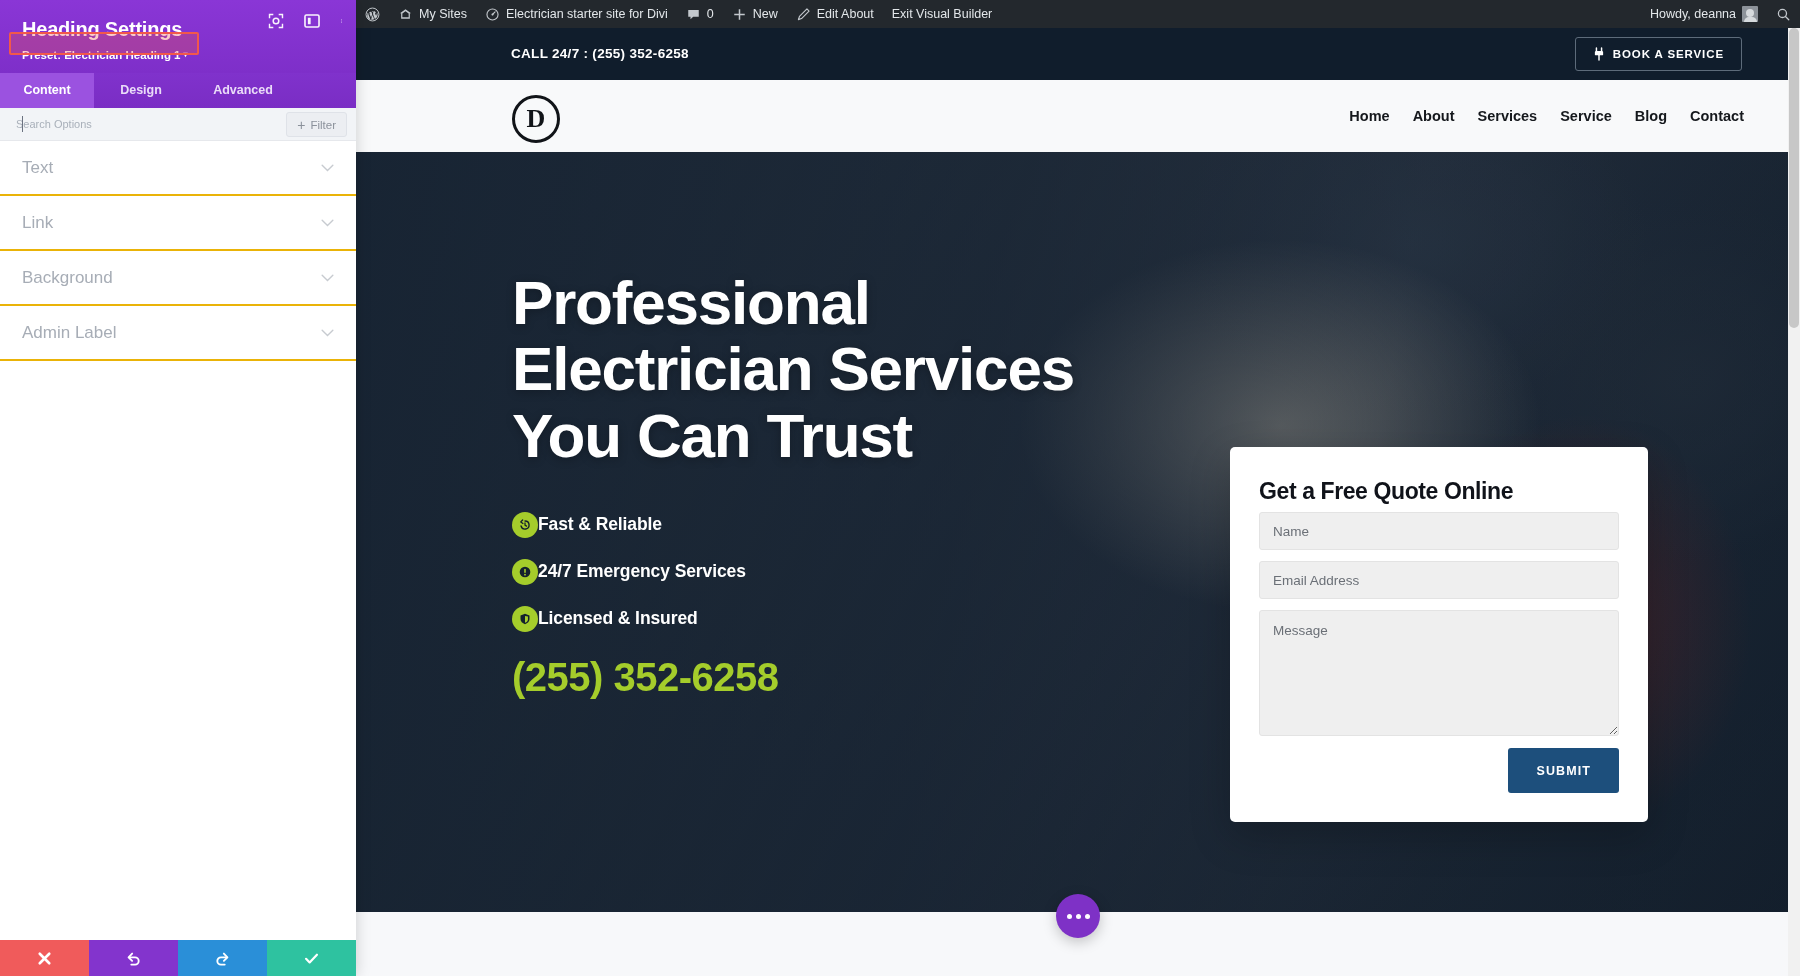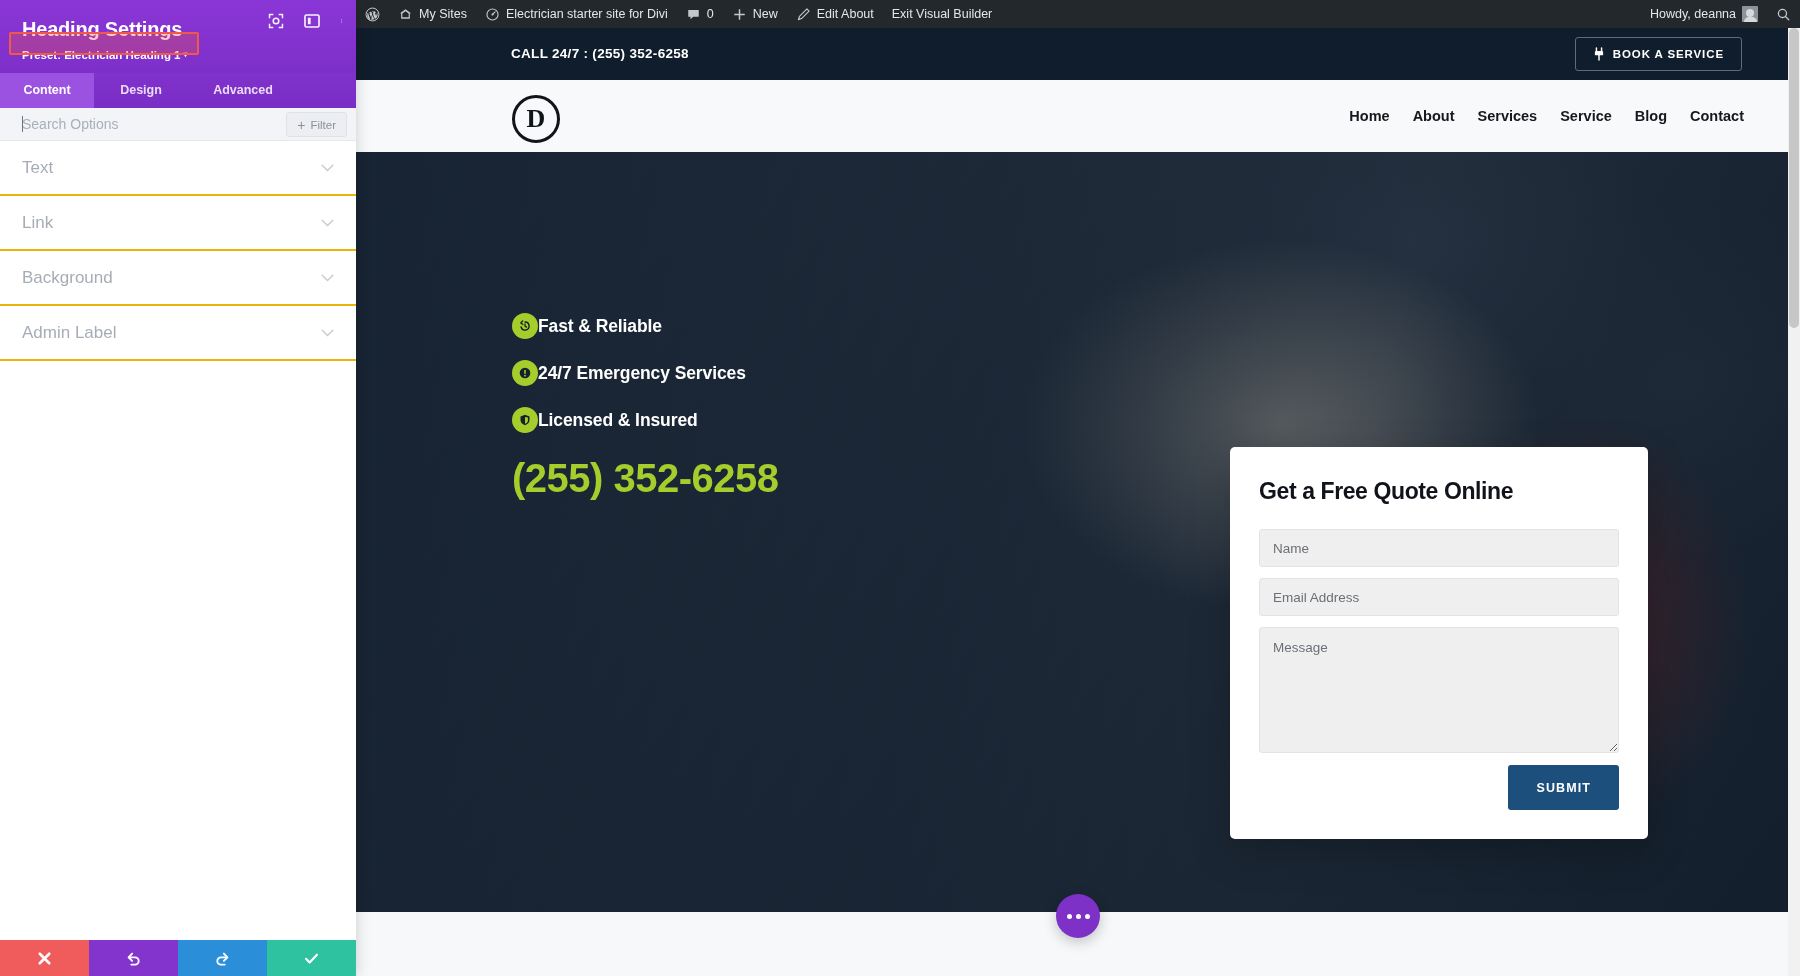--- a/index.html
+++ b/index.html
@@ -68,22 +68,22 @@
   .panel-tab:nth-child(3) { flex: 0 0 110px; padding: 0; }
 
   .search-row {
     height: 33px; background: #f2f4f7;
     border-bottom: 1px solid #e6e8ec;
     display: flex; align-items: center; position: relative;
   }
   .search-input {
     border: 0; background: transparent; outline: none;
     font-family: "Liberation Sans", sans-serif;
-    font-size: 14px; color: #9aa2ad;
-    padding-left: 22px; height: 33px; width: 250px;
+    font-size: 11px; color: #9aa2ad;
+    padding-left: 16px; height: 33px; width: 250px;
   }
   .search-input::placeholder { color: #a9b0ba; }
   .caret-bar {
     position: absolute; left: 22px; top: 8px;
     width: 1px; height: 16px; background: #6b7280;
   }
   .filter-btn {
     position: absolute; right: 9px; top: 4px;
     height: 25px; padding: 0 10px;
     background: #eceef2; border: 1px solid #dfe2e8; border-radius: 3px;
@@ -243,21 +243,21 @@
     position: absolute; z-index: 3;
     left: 874px; top: 295px;
     width: 418px;
     background: #ffffff;
     border-radius: 5px;
     padding: 31px 29px 29px 29px;
     box-shadow: 0 14px 40px rgba(0,0,0,.22);
   }
   .quote-title {
     font-size: 23px; font-weight: bold; color: #10131a;
-    letter-spacing: -.4px; margin-bottom: 24px;
+    letter-spacing: -.4px; margin-bottom: 7px;
   }
   .q-field {
     width: 100%; background: #efefef; border: 1px solid #e3e3e3;
     border-radius: 3px;
     font-family: "Liberation Sans", sans-serif;
     font-size: 13.5px; color: #5a5f66;
     padding: 0 13px; height: 38px; outline: none;
     display: block; margin-bottom: 11px;
   }
   .q-field::placeholder { color: #6b7077; }
@@ -472,20 +472,25 @@
       <span class="nav-link">Service</span>
       <span class="nav-link">Blog</span>
       <span class="nav-link">Contact</span>
     </nav>
   </div>
 
   <section class="hero">
     <div class="hero-bg"></div>
 
     <div class="hero-inner">
+      <h1 class="hero-h1">
+        <span>Professional</span><br>
+        <span>Electrician Services</span><br>
+        <span>You Can Trust</span>
+      </h1>
 
       <div class="hero-features">
         <div class="feat-row">
           <span class="feat-icon">
             <svg viewBox="0 0 20 20">
                 <path d="M10 4.2a5.8 5.8 0 1 1-5.6 7.3" fill="none" stroke="#13202d" stroke-width="2" stroke-linecap="round"></path>
                 <path d="M6.6 2.8 4 5.6l3 2.2" fill="none" stroke="#13202d" stroke-width="1.9" stroke-linecap="round" stroke-linejoin="round"></path>
                 <path d="M10 7v3.2l2.2 1.4" fill="none" stroke="#13202d" stroke-width="1.8" stroke-linecap="round"></path>
               </svg>
           </span>

